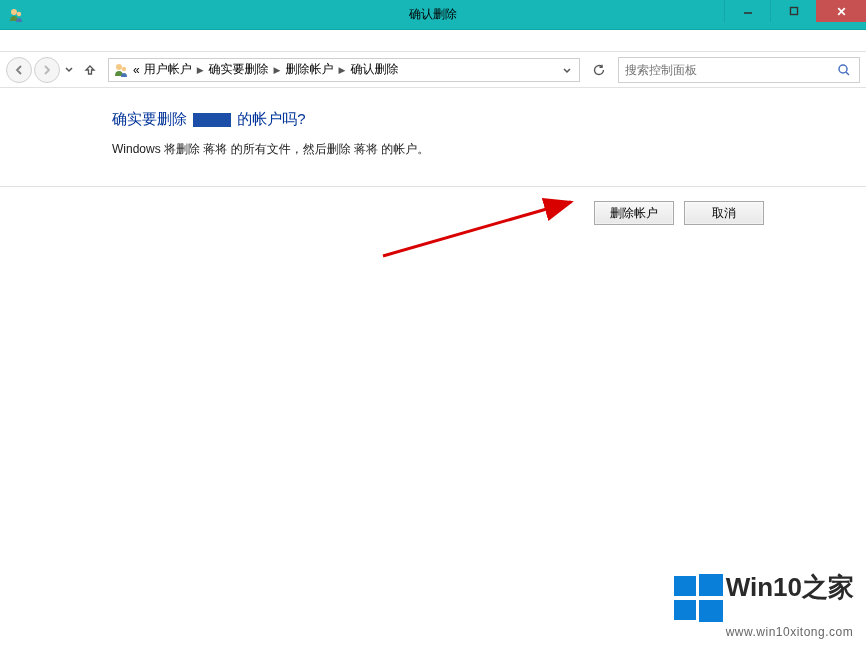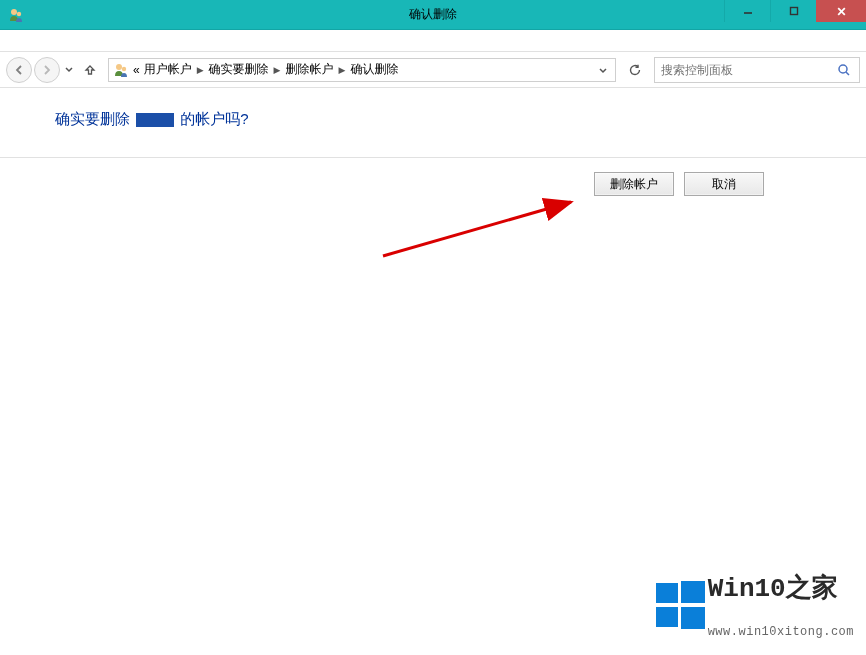--- a/index.html
+++ b/index.html
@@ -108,39 +108,39 @@
     .refresh-btn {
       width: 26px;
       height: 24px;
       display: flex;
       align-items: center;
       justify-content: center;
       color: #555;
       margin: 0 4px;
     }
     .search-box {
-      width: 206px;
+      width: 242px;
       height: 24px;
       border: 1px solid #cfcfcf;
       display: flex;
       align-items: center;
       padding: 12px 6px;
     }
     .search-box input {
       flex: 1;
       border: none;
       outline: none;
       font-size: 12px;
       color: #888;
       font-family: inherit;
       background: transparent;
     }
     .search-icon-btn { color: #4b72c2; width: 18px; display: flex; align-items: center; justify-content: center; }
     .content {
-      padding: 22px 100px 0 55px;
+      padding: 22px 100px 0 112px;
     }
     .heading {
       font-size: 15px;
       color: #003399;
       margin-bottom: 12px;
     }
     .heading .redacted {
       display: inline-block;
       width: 38px;
       height: 14px;
@@ -180,22 +180,20 @@
       position: absolute;
       left: 375px;
       top: 194px;
       pointer-events: none;
     }
     .watermark {
       position: absolute;
       right: 12px;
       bottom: 16px;
       display: flex;
-      align-items: center;
-      font-family: Liberation Mono, monospace;
     }
     .wm-logo { width: 56px; height: 56px; }
     .wm-text { text-align: left; }
     .wm-title { font-size: 26px; font-weight: bold; color: #2a2a2a; }
     .wm-url { font-size: 12px; color: #666; letter-spacing: .5px; margin-top: 20px; }
   </style>
 </head>
 <body>
 
 <div class="titlebar">
@@ -286,20 +284,21 @@
     </div>
   </div>
 </div>
 
 <div class="content">
   <div class="heading">
     <span>确实要删除</span>
     <span class="redacted"></span>
     <span>的帐户吗?</span>
   </div>
+  <div class="desc">Windows 将删除 蒋将 的所有文件，然后删除 蒋将 的帐户。</div>
 </div>
 
 <hr class="divider">
 
 <div class="button-row">
   <button class="btn">删除帐户</button>
   <button class="btn">取消</button>
 </div>
 
 <svg class="arrow-annotation" width="220" height="70">

